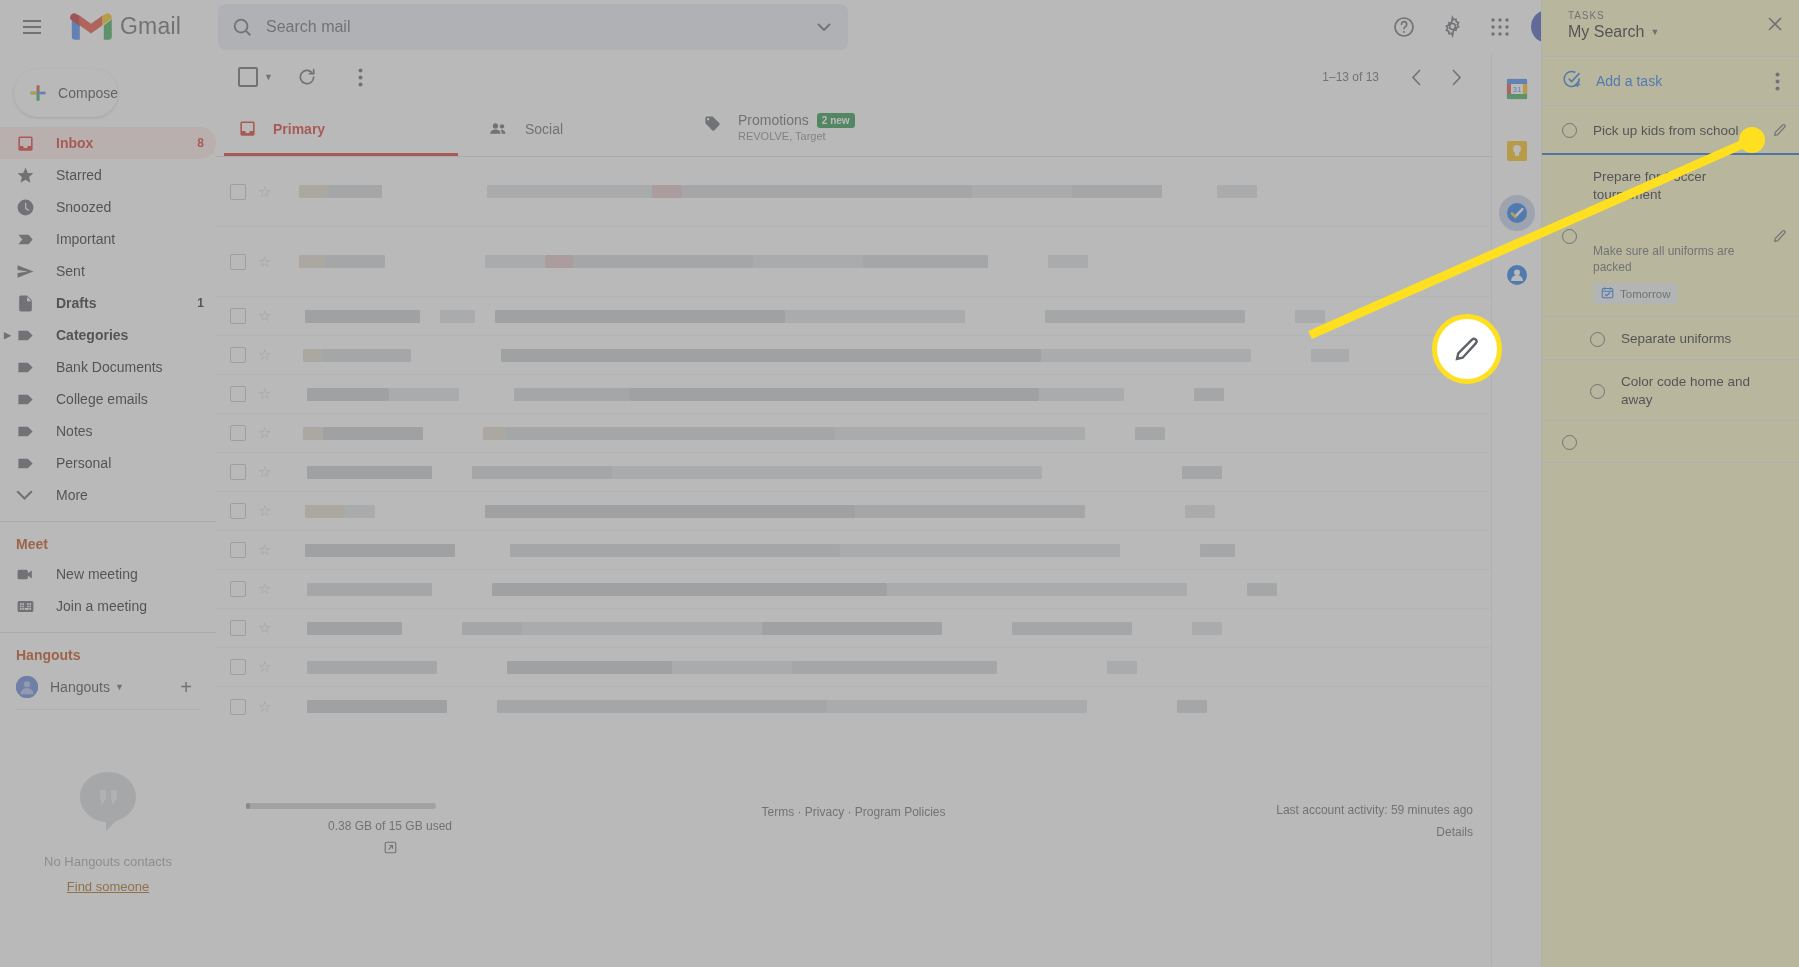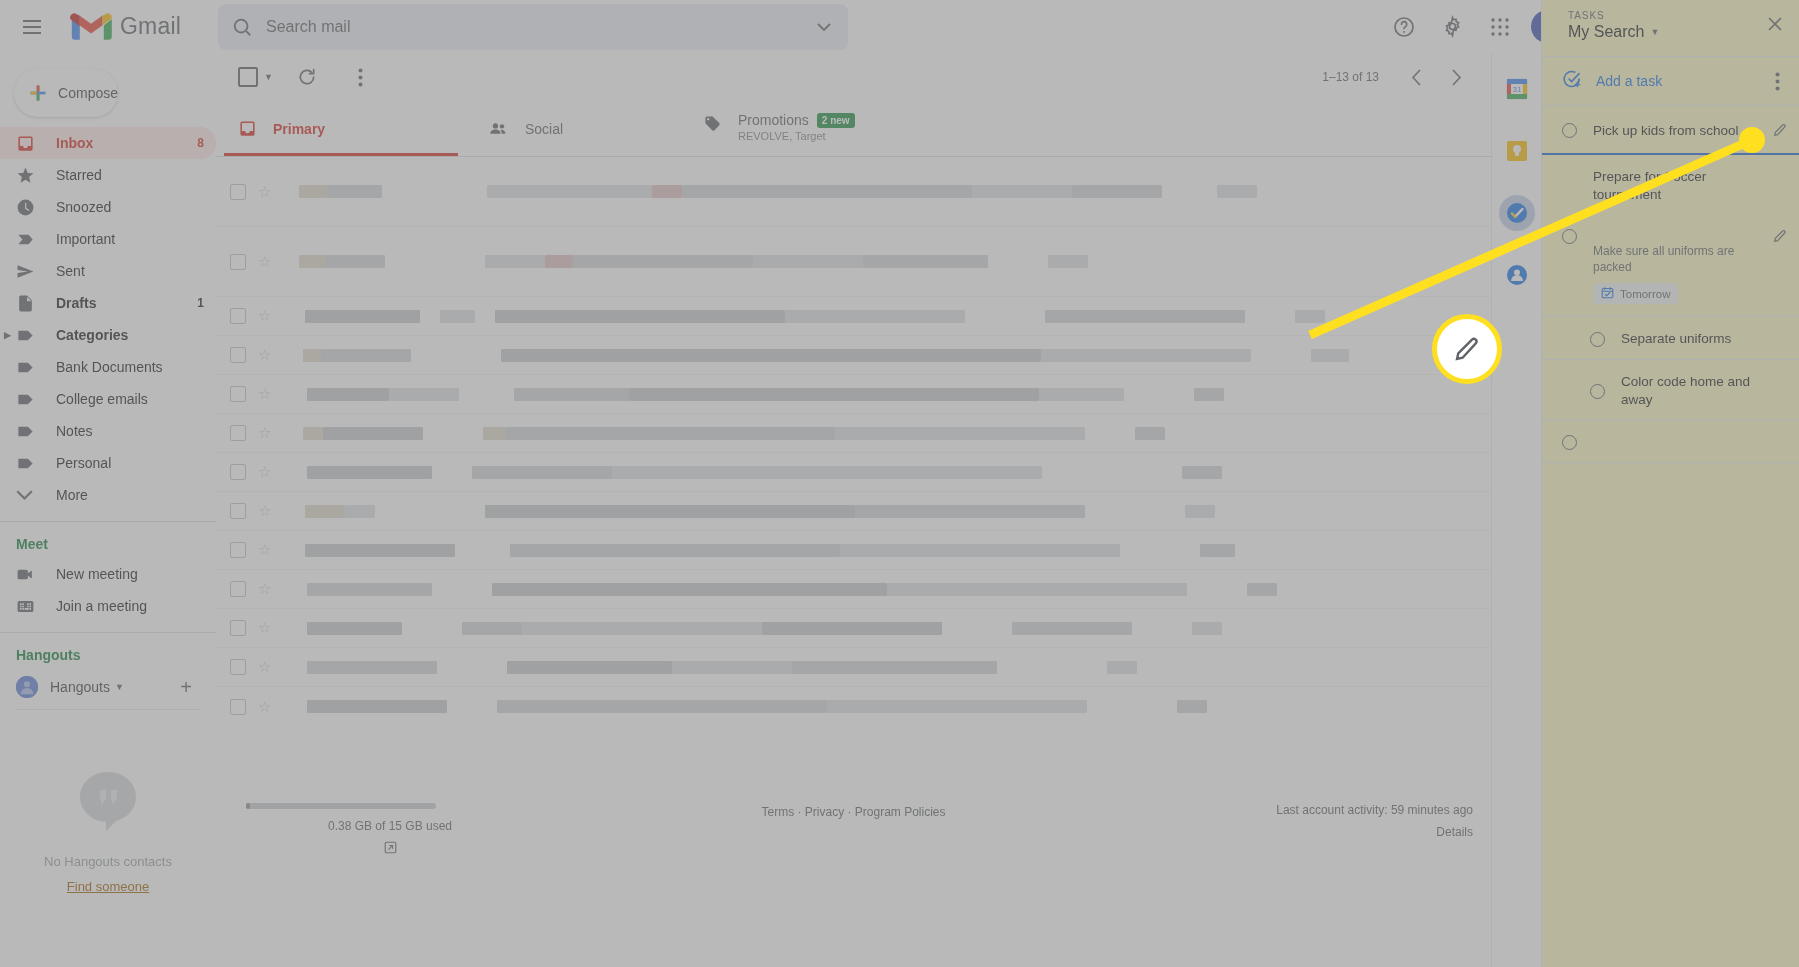--- a/index.html
+++ b/index.html
@@ -81,21 +81,21 @@
   }
   .nav-item .ico { width: 22px; display:flex; align-items:center; justify-content:flex-start; margin-right: 18px; color:#5f6368; }
   .nav-item.active { background: #fce8e6; color: #d93025; font-weight: bold; }
   .nav-item.active .ico { color: #d93025; }
   .nav-item.bold { font-weight: bold; }
   .nav-count { margin-left: auto; font-size: 12px; color: #202124; }
   .nav-item.active .nav-count { color: #d93025; font-weight: bold; }
   .nav-caret { position:absolute; left: 4px; font-size: 9px; color:#5f6368; }
 
   .sect-divider { height: 1px; background: #e0e0e0; margin: 10px 0 6px 0; }
-  .sect-title { font-size: 14px; color: #15803d; font-weight: bold; padding: 8px 0 6px 16px; }
+  .sect-title { font-size: 14px; color: #c2410c; font-weight: bold; padding: 8px 0 6px 16px; }
 
   .hangout-row {
     display:flex; align-items:center; padding-left: 16px; height: 36px; font-size: 14px; color: #3c4043;
   }
   .h-avatar { width: 22px; height: 22px; border-radius: 50%; background:#5b7ed6; margin-right: 12px; position:relative;}
   .h-plus { margin-left: auto; margin-right: 24px; font-size: 20px; color:#5f6368; cursor:pointer; }
   .hangouts-rule { height:1px; background:#e8e8e8; margin: 4px 16px 0 16px; }
 
   .no-hangouts { text-align:center; margin-top: 56px; }
   .hang-bubble { margin: 0 auto 16px auto; width: 72px; height: 72px; position:relative; }

